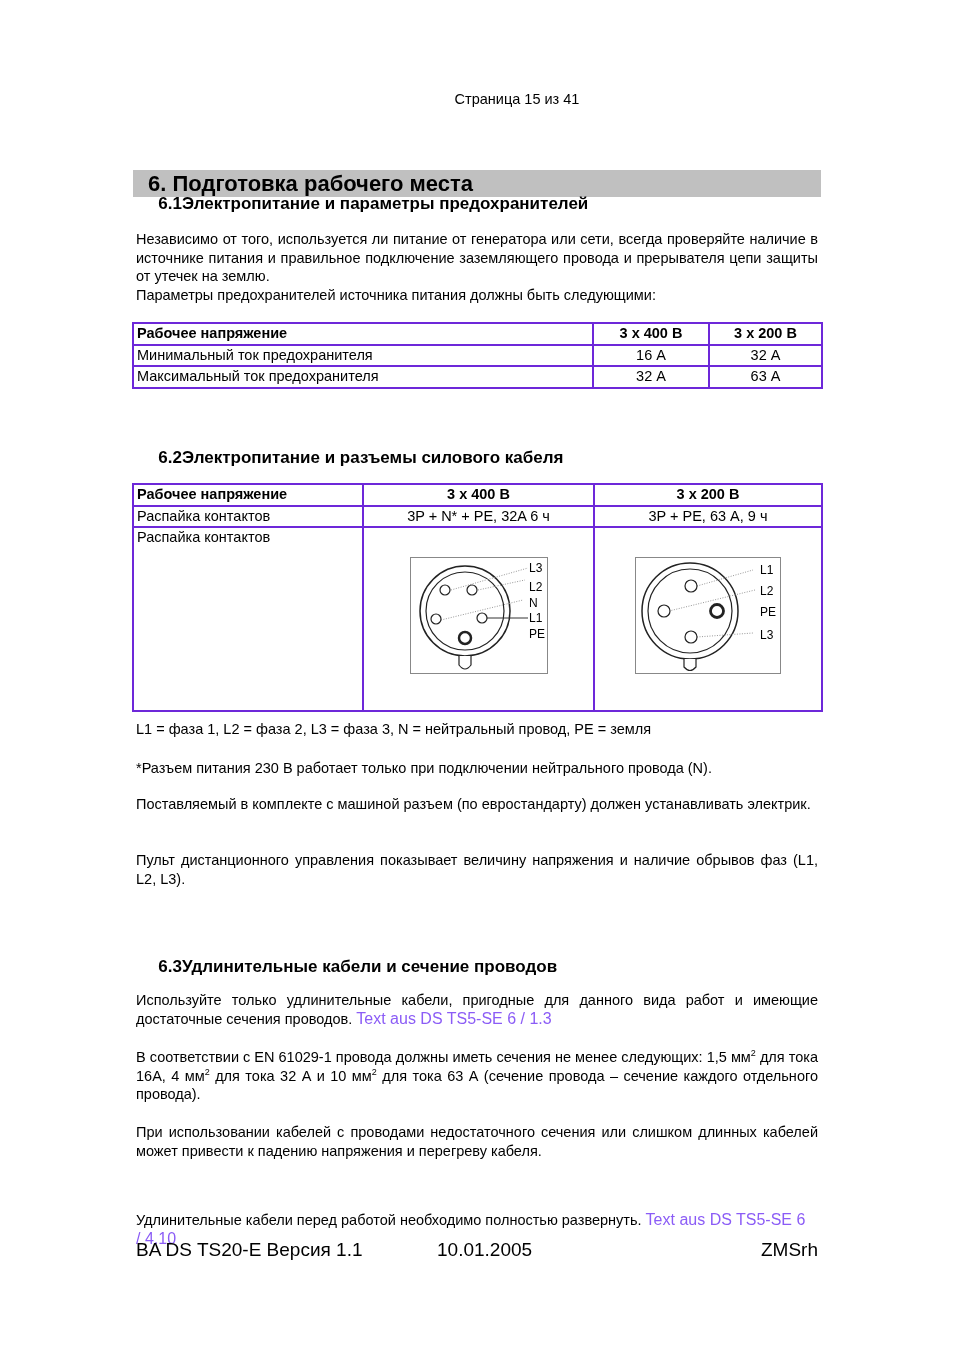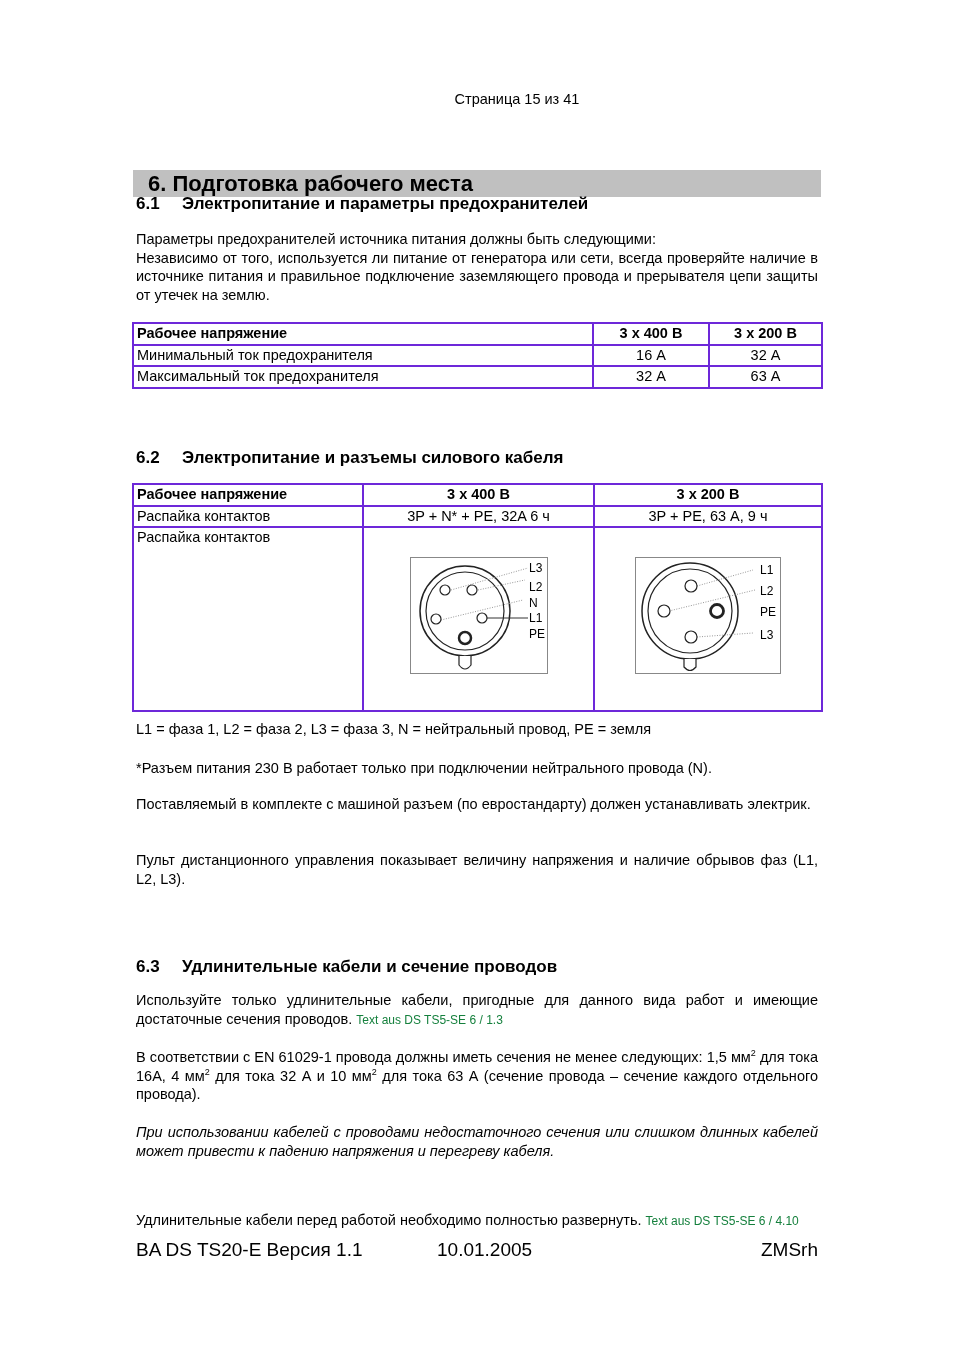--- a/index.html
+++ b/index.html
@@ -1,45 +1,45 @@
 <!DOCTYPE html>
 <html><head>
 <meta charset="utf-8">
 <style>
   html, body { margin: 0; padding: 0; background: #ffffff; }
   body { width: 954px; height: 1351px; position: relative; font-family: "Liberation Sans", sans-serif; color: #000; font-size: 14.5px; }
   .abs { position: absolute; }
   .page-num { left: 0; width: 954px; top: 91px; text-align: center; font-size: 14.5px; padding-left: 40px; }
   .h1 { left: 133px; top: 136px; width: 688px; height: 27px; background: #c0c0c0; font-weight: bold; font-size: 22px; line-height: 28px; padding-left: 15px; box-sizing: border-box; margin-top: 34px; }
   .h2 { left: 136px; font-weight: bold; font-size: 17px; }
-  .h2 .num { display: inline-block; width: 46px; }
+  .h2 .num { display: inline-block; width: 46px; text-align: right; }
   .para { left: 136px; width: 682px; text-align: justify; line-height: 18.5px; font-size: 14.5px; }
   .para p { margin: 0; }
-  .ref { color: #15803d; font-size: 12px; }
+  .ref { color: #8b5cf6; font-size: 16px; }
   table { border-collapse: collapse; position: absolute; font-size: 14.5px; }
   td { border: 2px solid #6d28d9; padding: 1px 3px; line-height: 17.5px; height: 17px; }
   td.c { text-align: center; }
   td.b { font-weight: bold; }
   .footer { top: 1239px; font-size: 19px; }
   sup { font-size: 9px; line-height: 0; }
   .plug { display: block; margin: 28px auto 0 auto; }
 </style>
 </head>
 <body>
 
 <div class="abs page-num">Страница 15 из 41</div>
 
 <div class="abs h1">6. Подготовка рабочего места</div>
 
 <div class="abs h2" style="top:194px;">
   <span class="num">6.1</span><span>Электропитание и параметры предохранителей</span>
 </div>
 <div class="abs para" style="top:230px;">
+  <p>Независимо от того, используется ли питание от генератора или сети, всегда проверяйте наличие в источнике питания и правильное подключение заземляющего провода и прерывателя цепи защиты от утечек на землю.</p>
   <p style="text-align:left">Параметры предохранителей источника питания должны быть следующими:</p>
-  <p>Независимо от того, используется ли питание от генератора или сети, всегда проверяйте наличие в источнике питания и правильное подключение заземляющего провода и прерывателя цепи защиты от утечек на землю.</p>
 </div>
 
 <table style="left:132px; top:322px; width:691px;">
   <tbody>
       <tr>
     <td class="b" style="width:452px">Рабочее напряжение</td>
     <td class="b c" style="width:108px">3 x 400 В</td>
     <td class="b c">3 x 200 В</td>
   </tr>
   <tr>
@@ -124,21 +124,21 @@
 <div class="abs para" style="top:851px;">Пульт дистанционного управления показывает величину напряжения и наличие обрывов фаз (L1, L2, L3).</div>
 
 <div class="abs h2" style="top:957px;">
   <span class="num">6.3</span><span>Удлинительные кабели и сечение проводов</span>
 </div>
 <div class="abs para" style="top:991px;">
   <span>Используйте только удлинительные кабели, пригодные для данного вида работ и имеющие достаточные сечения проводов.</span>
   <span class="ref">Text aus DS TS5-SE 6 / 1.3</span>
 </div>
 <div class="abs para" style="top:1048px;"><span>В соответствии с EN 61029-1 провода должны иметь сечения не менее следующих: 1,5 мм</span><sup>2</sup><span> для тока 16А, 4 мм</span><sup>2</sup><span> для тока 32 А и 10 мм</span><sup>2</sup><span> для тока 63 А (сечение провода – сечение каждого отдельного провода).</span></div>
-<div class="abs para" style="top:1123px;font-style:italic;">При использовании кабелей с проводами недостаточного сечения или слишком длинных кабелей может привести к падению напряжения и перегреву кабеля.</div>
+<div class="abs para" style="top:1123px;">При использовании кабелей с проводами недостаточного сечения или слишком длинных кабелей может привести к падению напряжения и перегреву кабеля.</div>
 <div class="abs para" style="top:1179px; text-align:left; width:672px;margin-top:32px;">
   <span>Удлинительные кабели перед работой необходимо полностью развернуть.</span>
   <span class="ref">Text aus DS TS5-SE 6 / 4.10</span>
 </div>
 
 <div class="abs footer" style="left:136px;">BA DS TS20-E Версия 1.1</div>
 <div class="abs footer" style="left:437px;">10.01.2005</div>
 <div class="abs footer" style="right:136px;">ZMSrh</div>
 
 </body></html>

